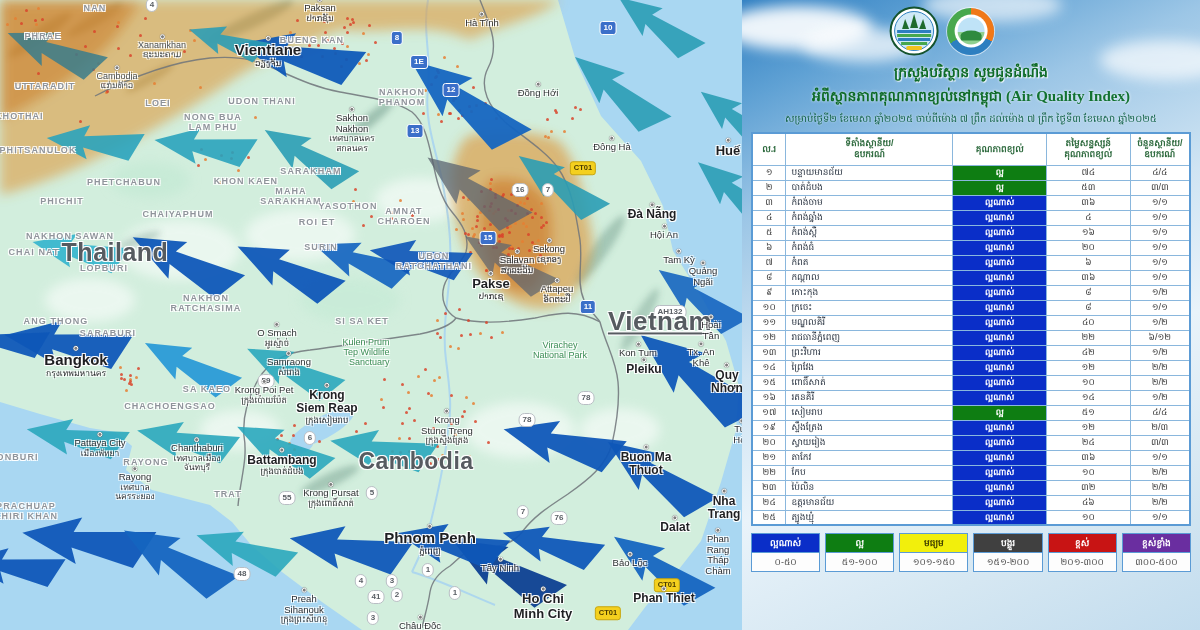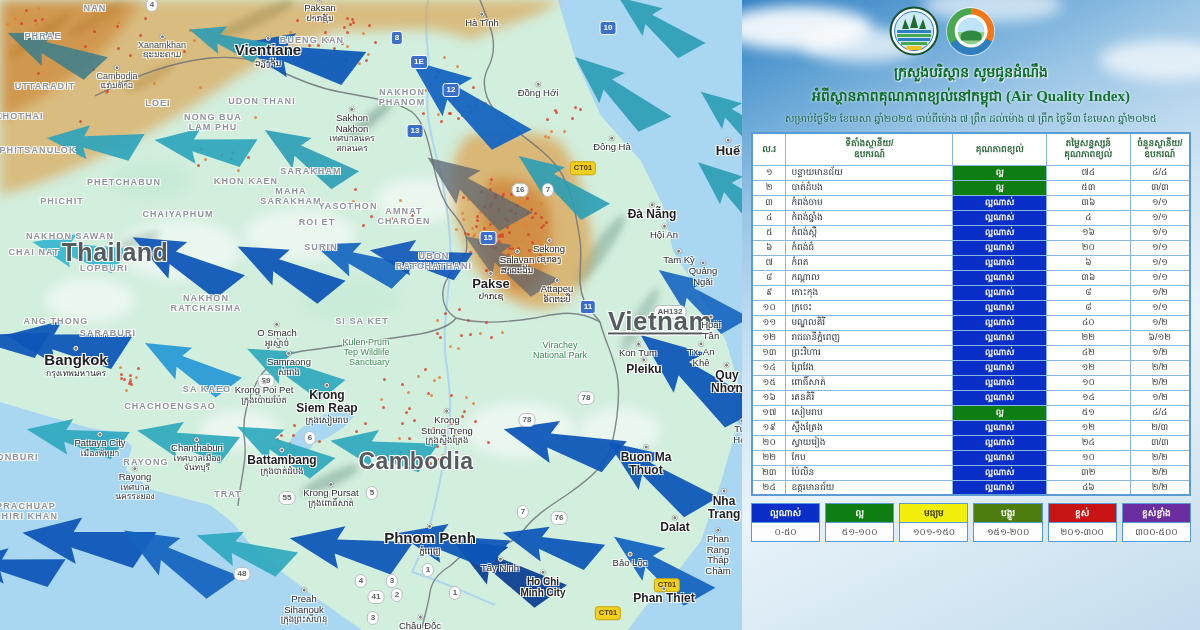--- a/index.html
+++ b/index.html
@@ -572,21 +572,21 @@
         <div class="mlabel bigcity" style="left: 727px; top: 379px; font-size: 12px;"><span class="citydot"></span><div>Quy Nhơn</div></div>
         <div class="mlabel city" style="left: 742px; top: 432px;"><span class="citydot"></span><div>Tuy Hòa</div></div>
         <div class="mlabel bigcity" style="left: 646px; top: 461px; font-size: 12px;"><span class="citydot"></span><div>Buon Ma
 Thuot</div></div>
         <div class="mlabel bigcity" style="left: 724px; top: 505px; font-size: 12px;"><span class="citydot"></span><div>Nha Trang</div></div>
         <div class="mlabel bigcity" style="left: 675px; top: 525px; font-size: 12px;"><span class="citydot"></span><div>Dalat</div></div>
         <div class="mlabel city" style="left: 630px; top: 560px;"><span class="citydot"></span><div>Bảo Lộc</div></div>
         <div class="mlabel city" style="left: 718px; top: 552px;"><span class="citydot"></span><div>Phan Rang
 Tháp Chàm</div></div>
         <div class="mlabel bigcity" style="left: 664px; top: 596px; font-size: 12px;"><span class="citydot"></span><div>Phan Thiet</div></div>
-        <div class="mlabel bigcity" style="left: 543px; top: 584px; font-size: 10px;"><span class="citydot"></span><div>Ho Chi
+        <div class="mlabel bigcity" style="left: 543px; top: 604px; font-size: 13px;"><span class="citydot"></span><div>Ho Chi
 Minh City</div></div>
         <div class="mlabel city" style="left: 500px; top: 565px;"><span class="citydot"></span><div>Tây Ninh</div></div>
         <div class="mlabel city" style="left: 420px; top: 623px;"><span class="citydot"></span><div>Châu Đốc</div></div>
         <div class="mlabel bigcity" style="left: 430px; top: 540px; font-size: 15px;"><span class="citydot"></span><div>Phnom Penh</div><div class="sub">ភ្នំពេញ</div></div>
         <div class="mlabel city" style="left: 304px; top: 606px;"><span class="citydot"></span><div>Preah
 Sihanouk</div><div class="sub">ក្រុងព្រះសីហនុ</div></div>
         <div class="mlabel city" style="left: 331px; top: 495px;"><span class="citydot"></span><div>Krong Pursat</div><div class="sub">ក្រុងពោធិ៍សាត់</div></div>
         <div class="mlabel bigcity" style="left: 282px; top: 462px; font-size: 12px;"><span class="citydot"></span><div>Battambang</div><div class="sub">ក្រុងបាត់ដំបង</div></div>
         <div class="mlabel bigcity" style="left: 327px; top: 404px; font-size: 12px;"><span class="citydot"></span><div>Krong
 Siem Reap</div><div class="sub">ក្រុងសៀមរាប</div></div>
@@ -800,58 +800,72 @@
             <td>២/៣</td>
           </tr>
           <tr>
             <td>២០</td>
             <td class="nm">ស្វាយរៀង</td>
             <td class="q" style="background: rgb(10, 46, 200);">ល្អណាស់</td>
             <td>២៤</td>
             <td>៣/៣</td>
           </tr>
           <tr>
+            <td>២១</td>
+            <td class="nm">តាកែវ</td>
+            <td class="q" style="background: rgb(10, 46, 200);">ល្អណាស់</td>
+            <td>៣៦</td>
+            <td>១/១</td>
+          </tr>
+          <tr>
             <td>២២</td>
             <td class="nm">កែប</td>
             <td class="q" style="background: rgb(10, 46, 200);">ល្អណាស់</td>
             <td>១០</td>
             <td>២/២</td>
           </tr>
           <tr>
             <td>២៣</td>
             <td class="nm">ប៉ៃលិន</td>
             <td class="q" style="background: rgb(10, 46, 200);">ល្អណាស់</td>
             <td>៣២</td>
             <td>២/២</td>
           </tr>
           <tr>
             <td>២៤</td>
             <td class="nm">ឧត្តរមានជ័យ</td>
             <td class="q" style="background: rgb(10, 46, 200);">ល្អណាស់</td>
             <td>៤៦</td>
             <td>២/២</td>
+          </tr>
+          <tr>
+            <td>២៥</td>
+            <td class="nm">ត្បូងឃ្មុំ</td>
+            <td class="q" style="background: rgb(10, 46, 200);">ល្អណាស់</td>
+            <td>១០</td>
+            <td>១/១</td>
           </tr>
         </tbody>
     </table>
 
     <div class="legend" id="legend">
         <div class="lg-col">
           <div class="lg-lab" style="background: rgb(10, 46, 200); color: rgb(255, 255, 255);">ល្អណាស់</div>
           <div class="lg-rng">០-៥០</div>
         </div>
         <div class="lg-col">
           <div class="lg-lab" style="background: rgb(14, 125, 18); color: rgb(255, 255, 255);">ល្អ</div>
           <div class="lg-rng">៥១-១០០</div>
         </div>
         <div class="lg-col">
           <div class="lg-lab" style="background: rgb(242, 239, 12); color: rgb(68, 68, 0);">មធ្យម</div>
           <div class="lg-rng">១០១-១៥០</div>
         </div>
         <div class="lg-col">
-          <div class="lg-lab" style="background: #4d7c0f; color: rgb(255, 255, 255);">បង្គួរ</div>
+          <div class="lg-lab" style="background: #404040; color: rgb(255, 255, 255);">បង្គួរ</div>
           <div class="lg-rng">១៥១-២០០</div>
         </div>
         <div class="lg-col">
           <div class="lg-lab" style="background: rgb(200, 20, 20); color: rgb(255, 255, 255);">ខ្ពស់</div>
           <div class="lg-rng">២០១-៣០០</div>
         </div>
         <div class="lg-col">
           <div class="lg-lab" style="background: rgb(106, 46, 160); color: rgb(255, 255, 255);">ខ្ពស់ខ្លាំង</div>
           <div class="lg-rng">៣០០-៥០០</div>
         </div>

